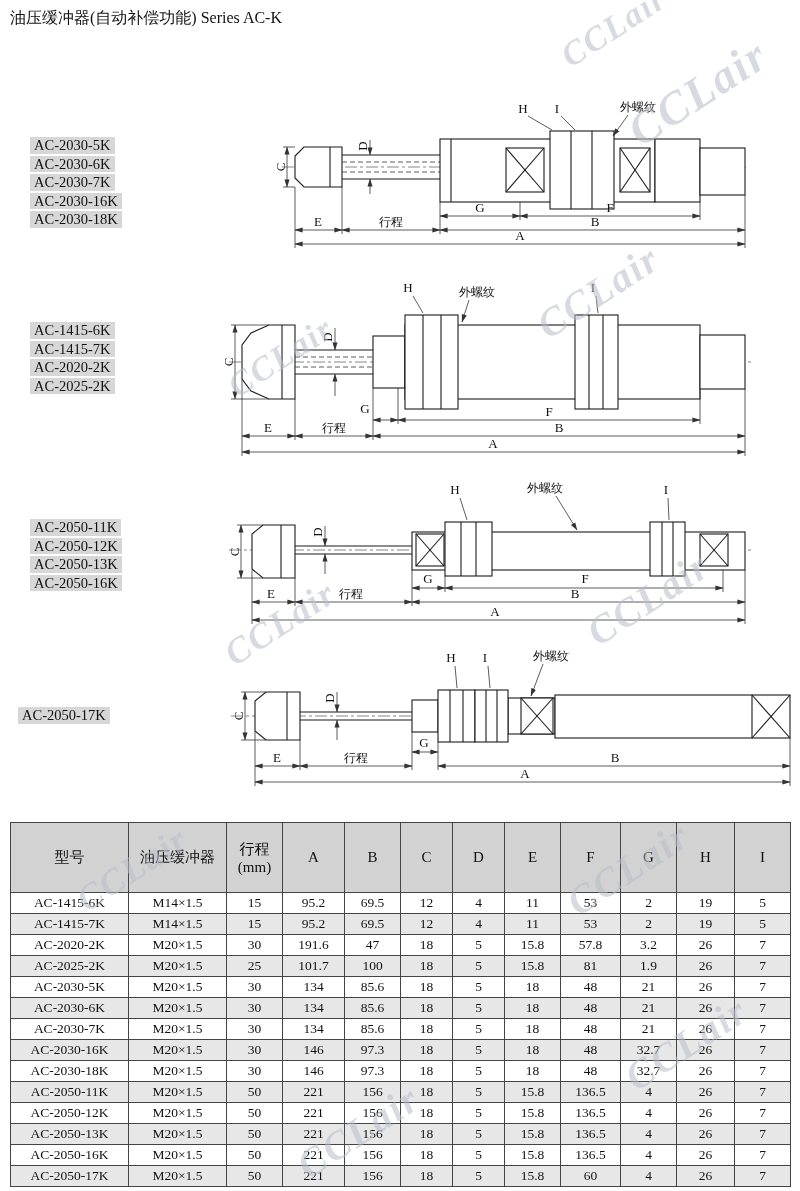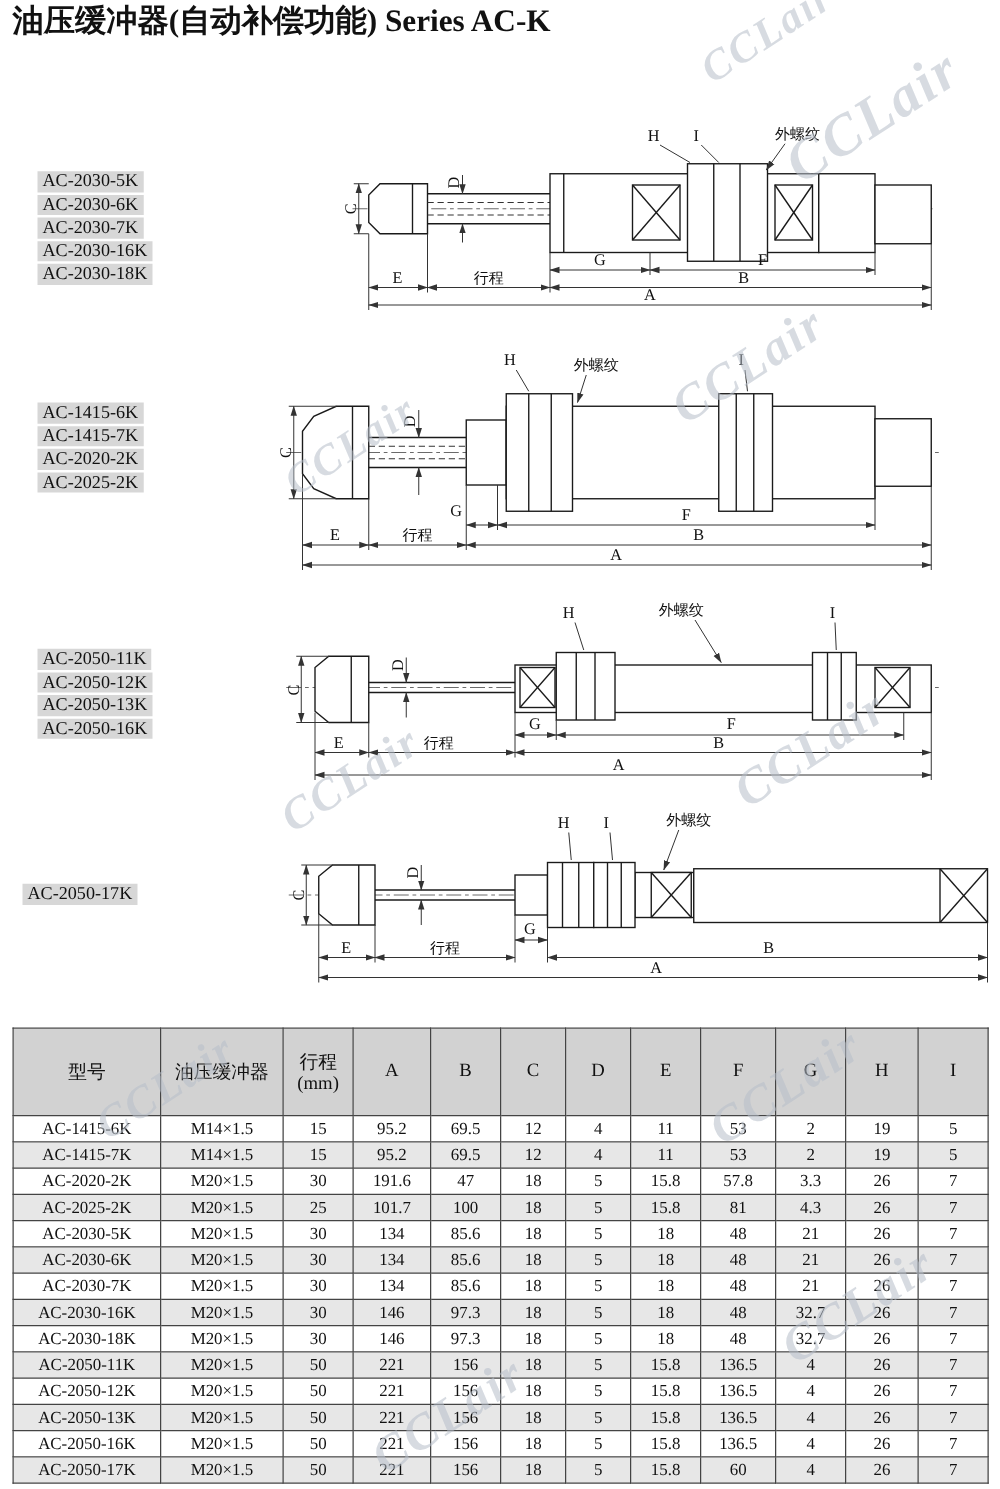--- a/index.html
+++ b/index.html
@@ -4,21 +4,21 @@
 <style>
   * { margin:0; padding:0; box-sizing:border-box; }
   html,body { background:#fff; }
   body {
     width:800px; height:1191px;
     font-family:"Liberation Serif","DejaVu Serif",serif;
     color:#111; overflow:hidden;
   }
   .page { position:relative; width:800px; height:1191px; background:#fff; overflow:hidden; }
 
-  .title { position:absolute; left:10px; top:4px; font-size:25px; font-weight:bold; line-height:28px; z-index:2; }
+  .title { position:absolute; left:10px; top:4px; font-size:16px; font-weight:normal; line-height:28px; z-index:2; }
 
   .models { position:absolute; display:flex; flex-direction:column; gap:2px; z-index:3; }
   .model-label {
     background:#d7d7d7; font-size:14.5px; line-height:16.5px;
     padding:0 4px; white-space:nowrap; align-self:flex-start;
   }
 
   svg.drawing { position:absolute; overflow:visible; z-index:2; }
   .p  { stroke:#1a1a1a; stroke-width:1.1; fill:#fff; }
   .pl { stroke:#1a1a1a; stroke-width:1.1; }
@@ -449,35 +449,35 @@
         <tr>
           <td>AC-2020-2K</td>
           <td>M20×1.5</td>
           <td>30</td>
           <td>191.6</td>
           <td>47</td>
           <td>18</td>
           <td>5</td>
           <td>15.8</td>
           <td>57.8</td>
-          <td>3.3</td>
+          <td>3.2</td>
           <td>26</td>
           <td>7</td>
         </tr>
         <tr class="alt">
           <td>AC-2025-2K</td>
           <td>M20×1.5</td>
           <td>25</td>
           <td>101.7</td>
           <td>100</td>
           <td>18</td>
           <td>5</td>
           <td>15.8</td>
           <td>81</td>
-          <td>4.3</td>
+          <td>1.9</td>
           <td>26</td>
           <td>7</td>
         </tr>
         <tr>
           <td>AC-2030-5K</td>
           <td>M20×1.5</td>
           <td>30</td>
           <td>134</td>
           <td>85.6</td>
           <td>18</td>

